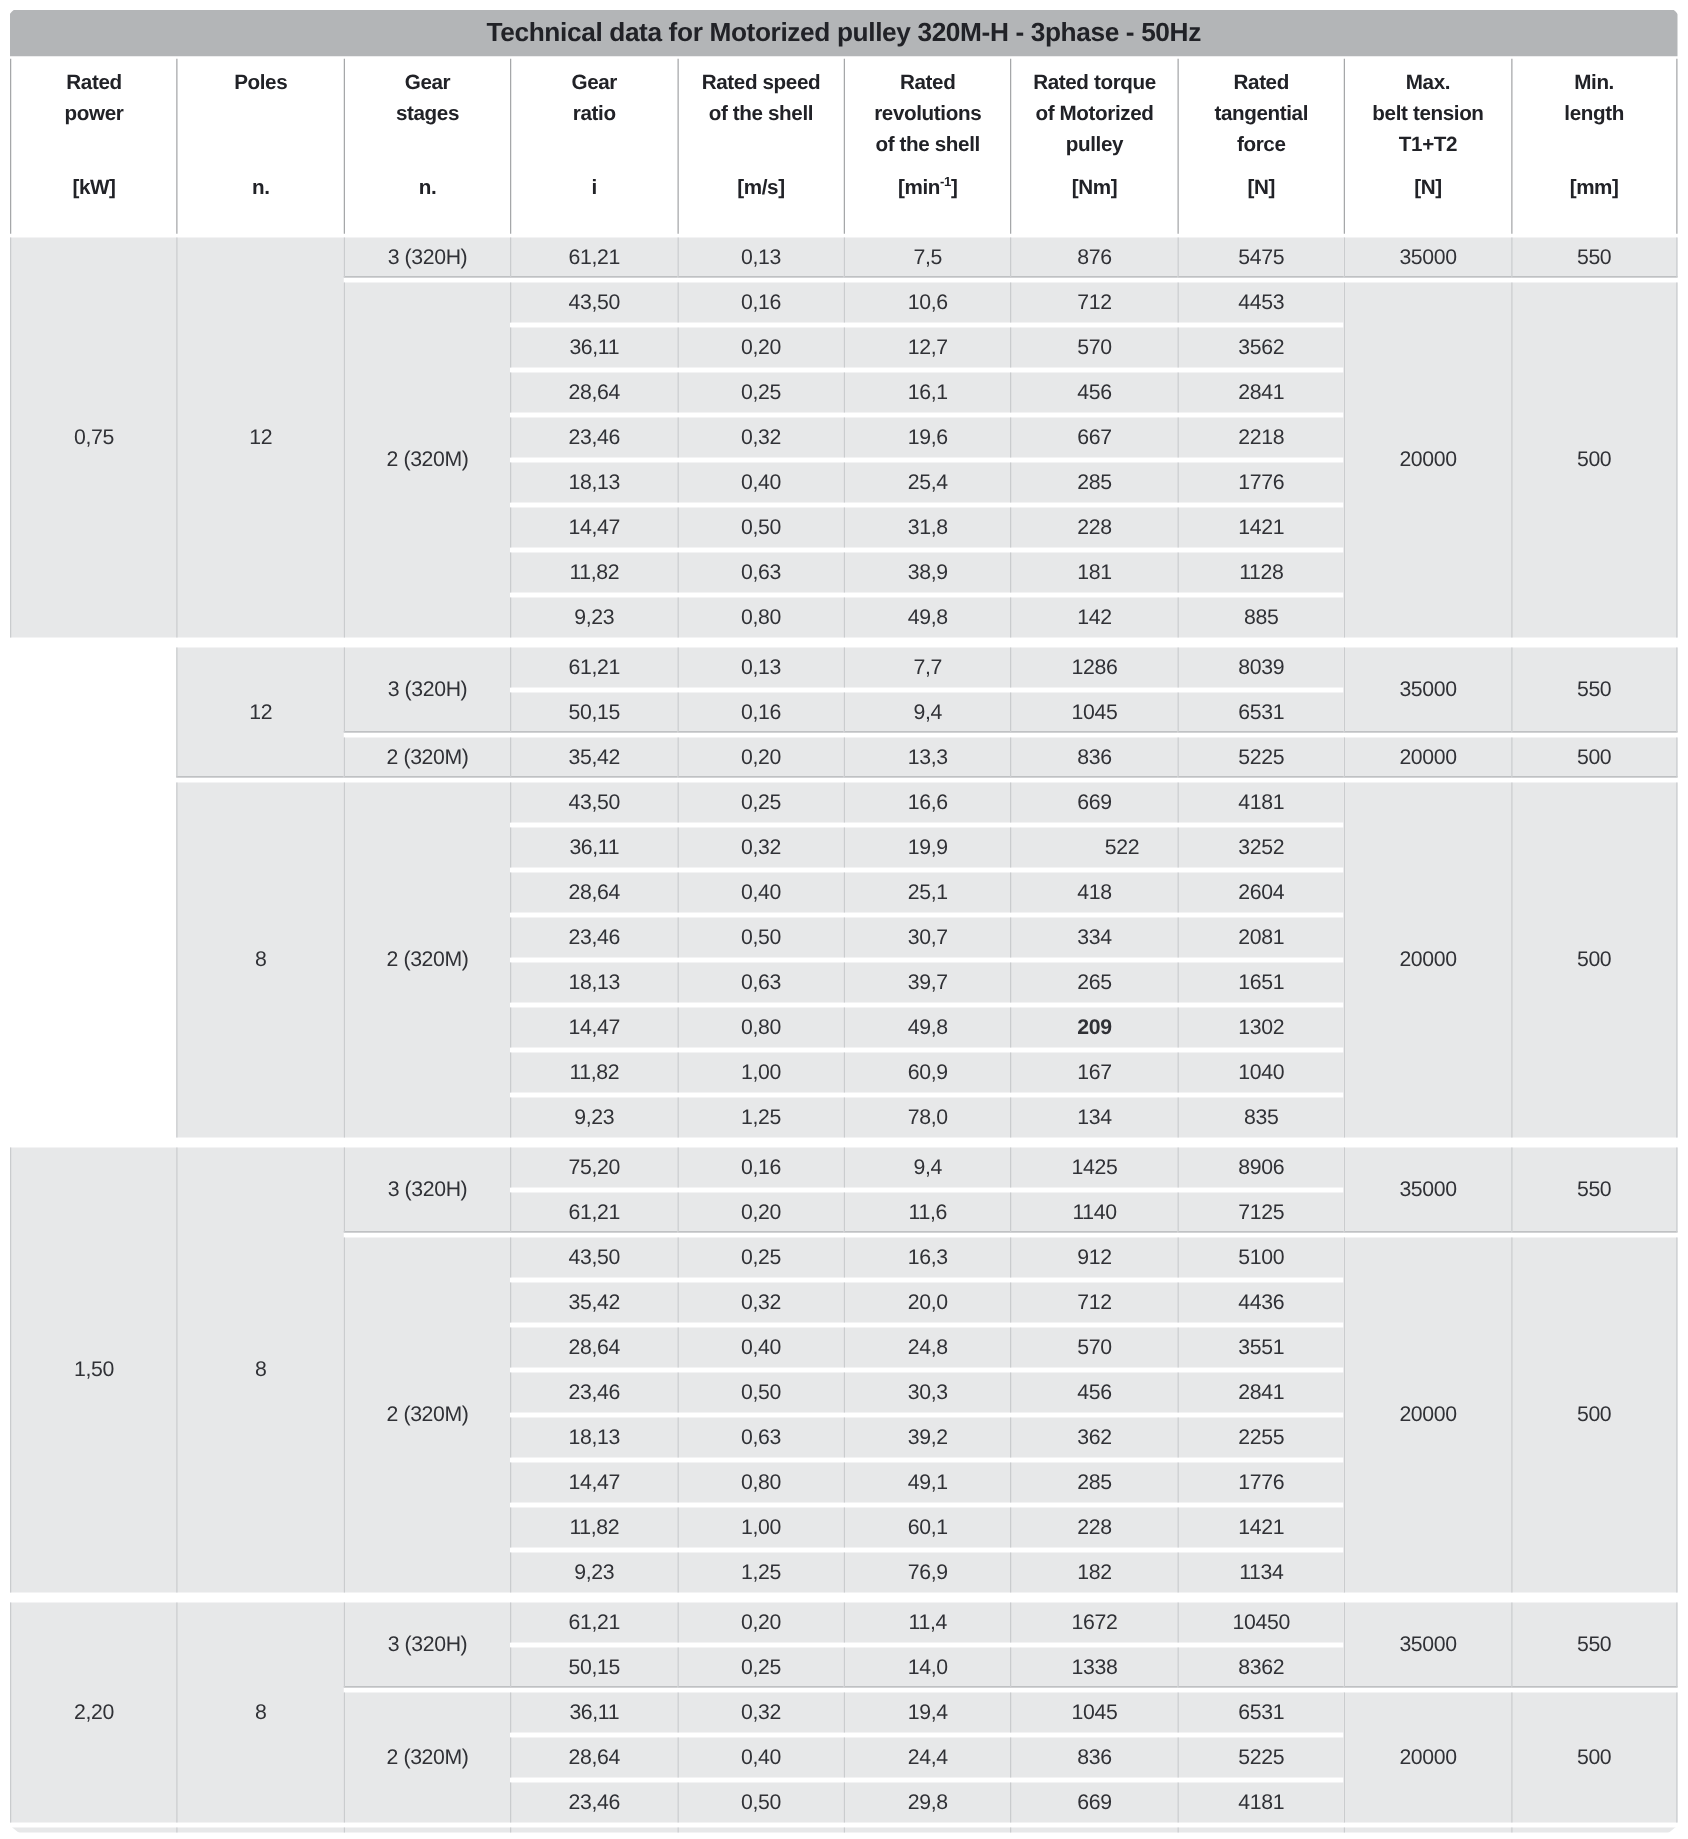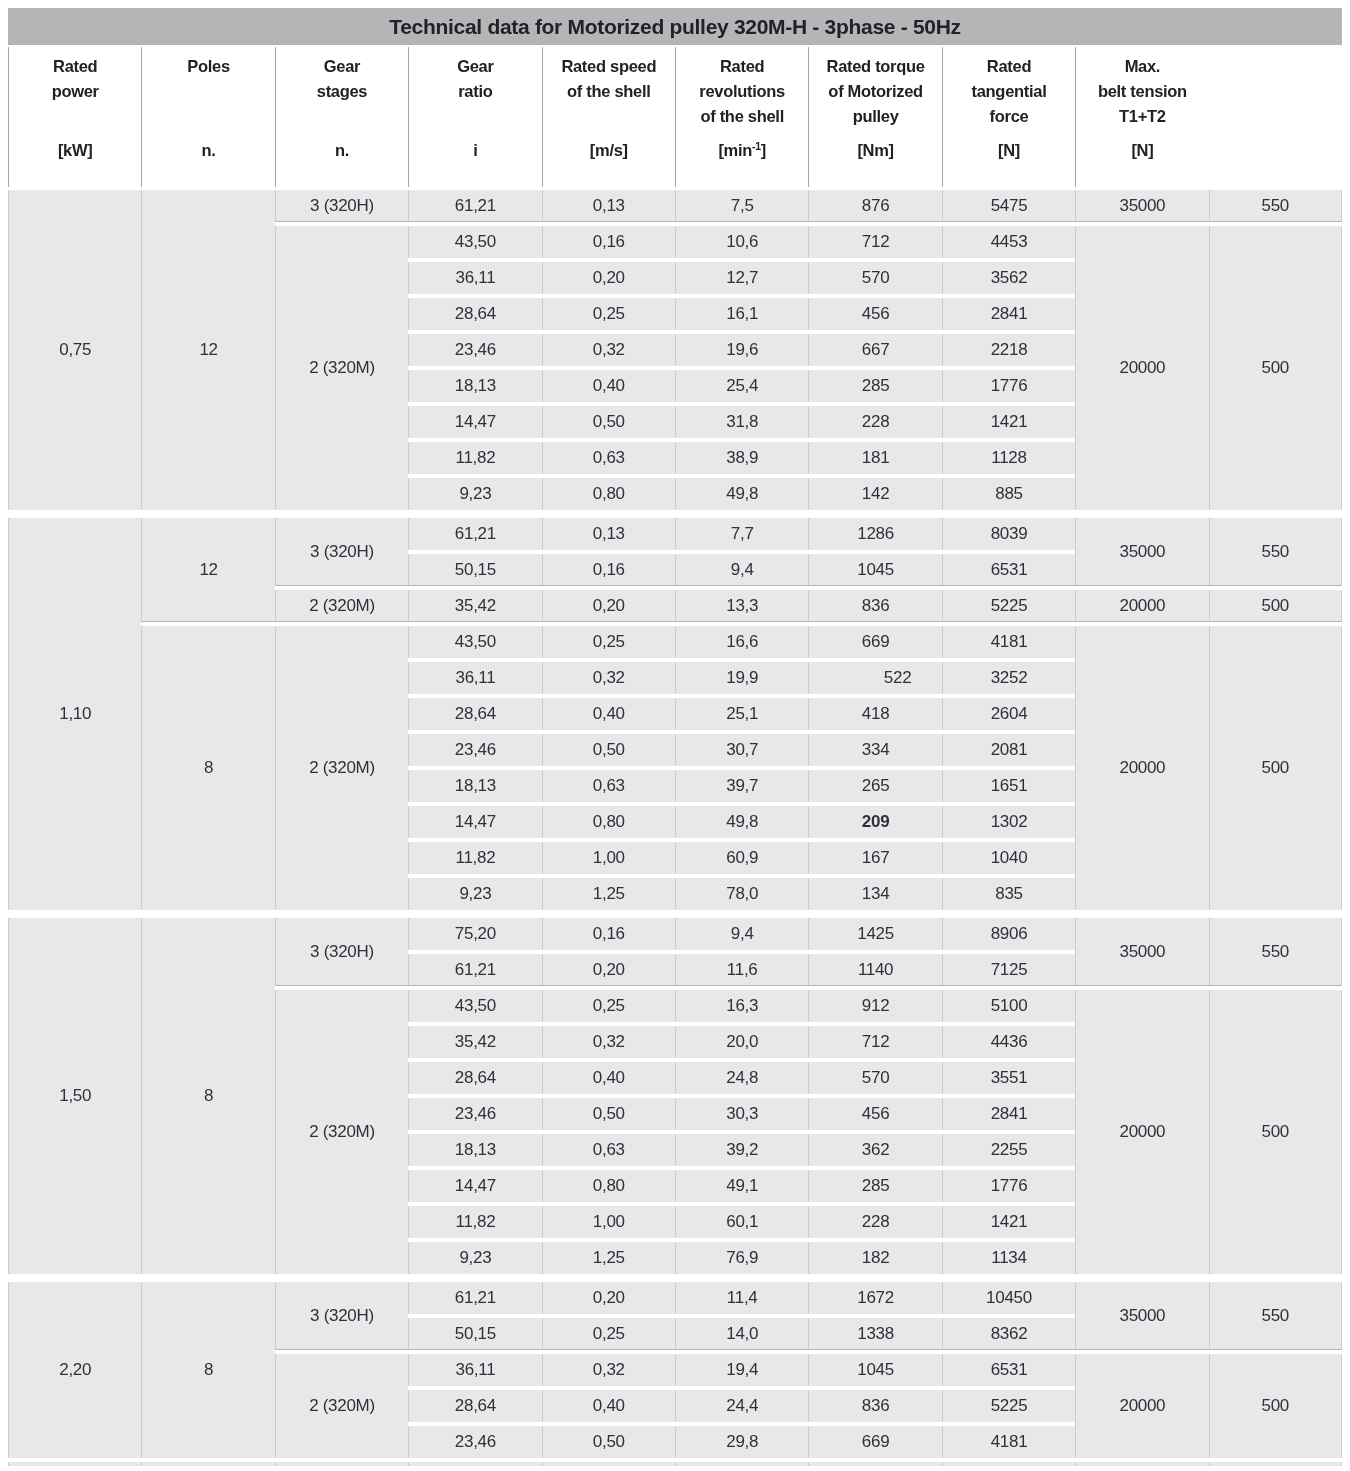--- a/index.html
+++ b/index.html
@@ -8,20 +8,21 @@
     width: 1350px;
     font-family: "Liberation Sans", "DejaVu Sans", sans-serif;
     -webkit-font-smoothing: antialiased;
   }
   .page {
     width: 1350px;
     height: 1471px;
     padding: 8px;
     background: var(--page-bg, #fff);
     overflow: hidden;
+    border-radius: 32px;
   }
   .title-bar {
     height: 37px;
     background: var(--title-bg, #b3b5b7);
     display: flex;
     align-items: center;
     justify-content: center;
     margin-bottom: 2px;
   }
   .title-bar span {
@@ -107,20 +108,24 @@
         <div>Rated torque<br>of Motorized<br>pulley</div>
         <div>[Nm]</div>
       </div>
       <div class="hcell">
         <div>Rated<br>tangential<br>force</div>
         <div>[N]</div>
       </div>
       <div class="hcell">
         <div>Max.<br>belt tension<br>T1+T2</div>
         <div>[N]</div>
+      </div>
+      <div class="hcell colLast">
+        <div>Min.<br>length</div>
+        <div>[mm]</div>
       </div>
     </div>
   <div class="body-grid" id="body-grid" style="grid-template-rows: 36px 36px 36px 36px 36px 36px 36px 36px 36px 4px 36px 36px 36px 36px 36px 36px 36px 36px 36px 36px 36px 4px 36px 36px 36px 36px 36px 36px 36px 36px 36px 36px 4px 36px 36px 36px 36px 36px 4px;">
       <div class="cell" style="grid-area: 1 / 1 / span 9;">0,75</div>
       <div class="cell" style="grid-area: 1 / 2 / span 9;">12</div>
       <div class="cell gline" style="grid-area: 1 / 3 / span 1;">3 (320H)</div>
       <div class="cell gline" style="grid-area: 1 / 9 / span 1;">35000</div>
       <div class="cell colLast gline" style="grid-area: 1 / 10 / span 1;">550</div>
       <div class="cell gline" style="grid-area: 1 / 4 / span 1;">61,21</div>
       <div class="cell gline" style="grid-area: 1 / 5 / span 1;">0,13</div>
@@ -163,21 +168,20 @@
       <div class="cell" style="grid-area: 8 / 4 / span 1;">11,82</div>
       <div class="cell" style="grid-area: 8 / 5 / span 1;">0,63</div>
       <div class="cell" style="grid-area: 8 / 6 / span 1;">38,9</div>
       <div class="cell" style="grid-area: 8 / 7 / span 1;">181</div>
       <div class="cell" style="grid-area: 8 / 8 / span 1;">1128</div>
       <div class="cell" style="grid-area: 9 / 4 / span 1;">9,23</div>
       <div class="cell" style="grid-area: 9 / 5 / span 1;">0,80</div>
       <div class="cell" style="grid-area: 9 / 6 / span 1;">49,8</div>
       <div class="cell" style="grid-area: 9 / 7 / span 1;">142</div>
       <div class="cell" style="grid-area: 9 / 8 / span 1;">885</div>
-      <div class="cell" style="grid-area: 11 / 1 / span 11;">1,10</div>
       <div class="cell gline" style="grid-area: 11 / 2 / span 3;">12</div>
       <div class="cell gline" style="grid-area: 11 / 3 / span 2;">3 (320H)</div>
       <div class="cell gline" style="grid-area: 11 / 9 / span 2;">35000</div>
       <div class="cell colLast gline" style="grid-area: 11 / 10 / span 2;">550</div>
       <div class="cell" style="grid-area: 11 / 4 / span 1;">61,21</div>
       <div class="cell" style="grid-area: 11 / 5 / span 1;">0,13</div>
       <div class="cell" style="grid-area: 11 / 6 / span 1;">7,7</div>
       <div class="cell" style="grid-area: 11 / 7 / span 1;">1286</div>
       <div class="cell" style="grid-area: 11 / 8 / span 1;">8039</div>
       <div class="cell gline" style="grid-area: 12 / 4 / span 1;">50,15</div>

